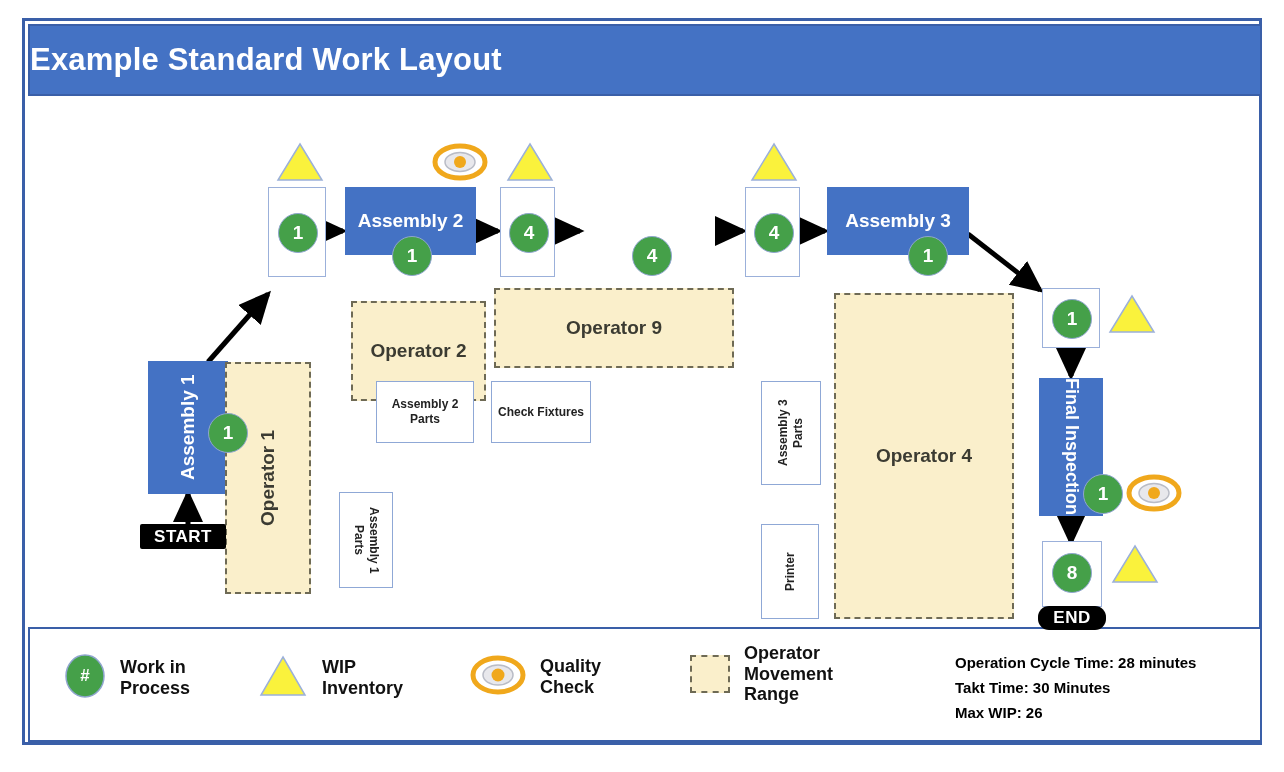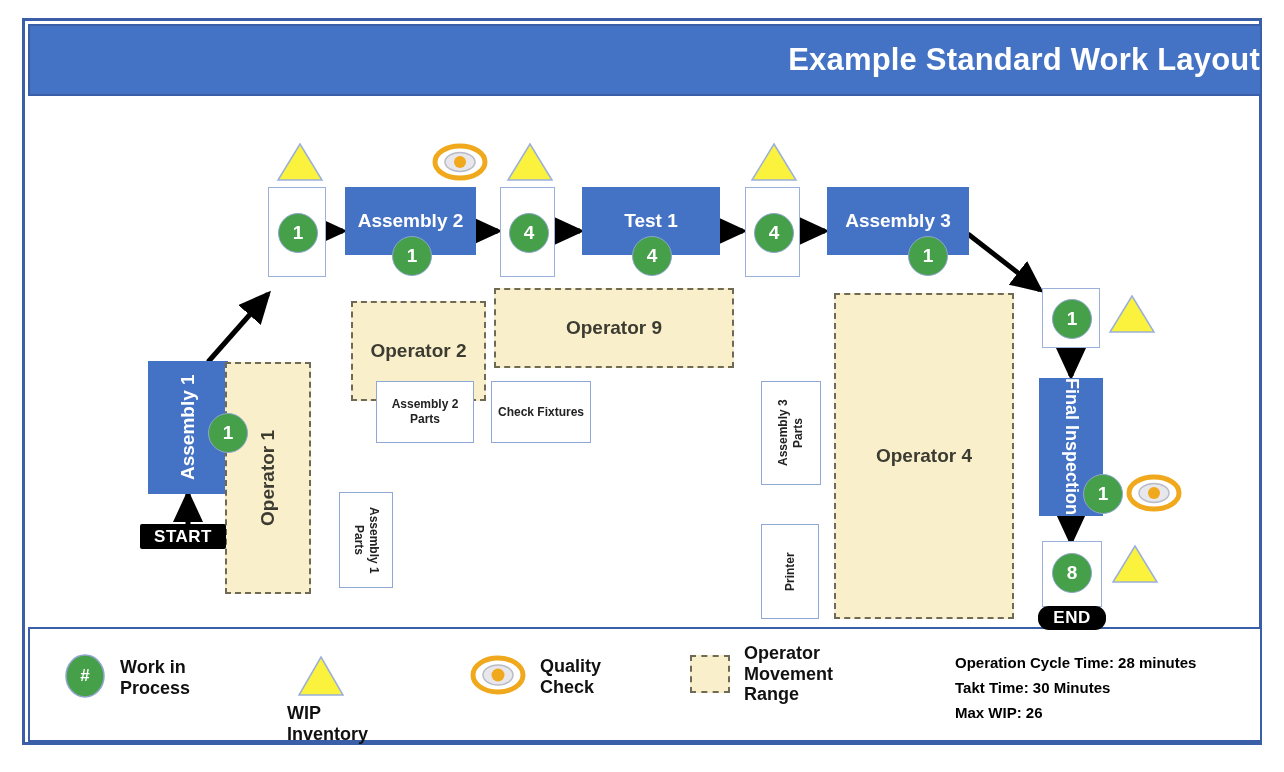--- a/index.html
+++ b/index.html
@@ -7,21 +7,21 @@
 
   #frame{
     position:absolute;left:22px;top:18px;width:1240px;height:727px;
     border:3px solid #3A5FA8;background:#ffffff;box-sizing:border-box;
   }
 
   
   #titlebar{
     position:absolute;left:3px;top:3px;width:1234px;height:72px;
     background:#4472C4;border:2px solid #3A5FA8;box-sizing:border-box;
-    display:flex;align-items:center;justify-content:flex-end;
+    display:flex;align-items:center;justify-content:flex-start;
   }
   #titlebar .t{
     color:#ffffff;font-size:31px;font-weight:bold;letter-spacing:.2px;
   }
 
   
   #canvas{position:absolute;left:3px;top:77px;width:1234px;height:528px;}
 
   
   #legend{
@@ -157,23 +157,20 @@
     <div class="tri" style="left:478px;top:44px;">
       <svg width="48" height="40" viewBox="0 0 48 40">
           <polygon points="24,2 46,38 2,38" fill="#FAF23C" stroke="#9BB0DA" stroke-width="1.5"></polygon>
         </svg>
     </div>
     <div class="buf" style="left:472px;top:89px;width:55px;height:90px;"></div>
     <div class="wip" style="left:481px;top:115px;width:38px;height:38px;">
       <span>4</span>
     </div>
 
-    <div class="proc" style="left:554px;top:89px;width:138px;height:68px;">
-      <span>Test 1</span>
-    </div>
     <div class="wip" style="left:604px;top:138px;width:38px;height:38px;">
       <span>4</span>
     </div>
 
     <div class="oprange" style="left:466px;top:190px;width:240px;height:80px;">
       <span>Operator 9</span>
     </div>
 
     <div class="tri" style="left:722px;top:44px;">
       <svg width="48" height="40" viewBox="0 0 48 40">
@@ -272,21 +269,21 @@
           <ellipse cx="21" cy="23" rx="19" ry="21" fill="#45A049" stroke="#8FA5CE" stroke-width="1.5"></ellipse>
         </svg>
         <span style="position:absolute;left:0;top:0;width:42px;height:46px;display:flex;align-items:center;justify-content:center;color:#fff;font-size:17px;font-weight:bold;">#</span>
       </span>
       <span class="lg-label">
         <span>Work in</span><br>
         <span>Process</span>
       </span>
     </div>
 
-    <div class="lg-item" style="left:243px;top:24px;flex-direction:column;">
+    <div class="lg-item" style="left:228px;top:24px;">
       <span>
         <svg width="50" height="46" viewBox="0 0 50 46">
             <polygon points="25,4 47,42 3,42" fill="#FAF23C" stroke="#9BB0DA" stroke-width="1.5"></polygon>
           </svg>
       </span>
       <span class="lg-label">
         <span>WIP</span><br>
         <span>Inventory</span>
       </span>
     </div>

